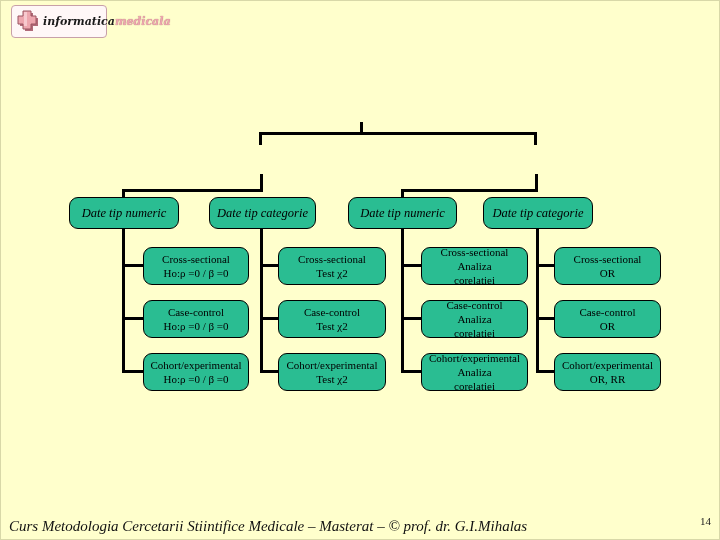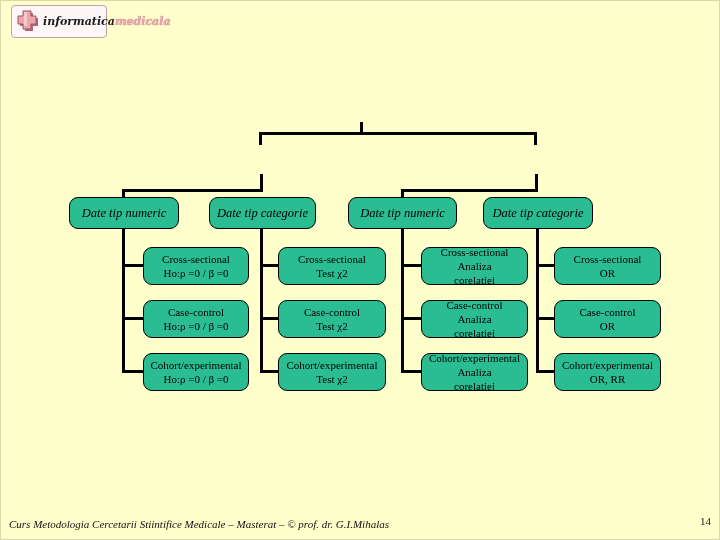--- a/index.html
+++ b/index.html
@@ -37,21 +37,21 @@
     font-family:"DejaVu Serif",serif;
   }
   .logo-line2{
     font-style:italic;font-weight:bold;font-size:11px;
     color:var(--logo-pink,#EDA6AE);
     text-shadow:0 0 1px #9a5560;
     font-family:"DejaVu Serif",serif;
   }
   .footer{
     position:absolute;left:8px;top:517px;
-    font-style:italic;font-size:11px;color:#111;white-space:nowrap;
+    font-style:italic;font-size:15px;color:#111;white-space:nowrap;
   }
   .page-number{
     position:absolute;left:680px;top:514px;width:30px;
     font-size:11px;color:#222;text-align:right;
   }
 </style>
 </head>
 <body>
 
 <div class="slide">

